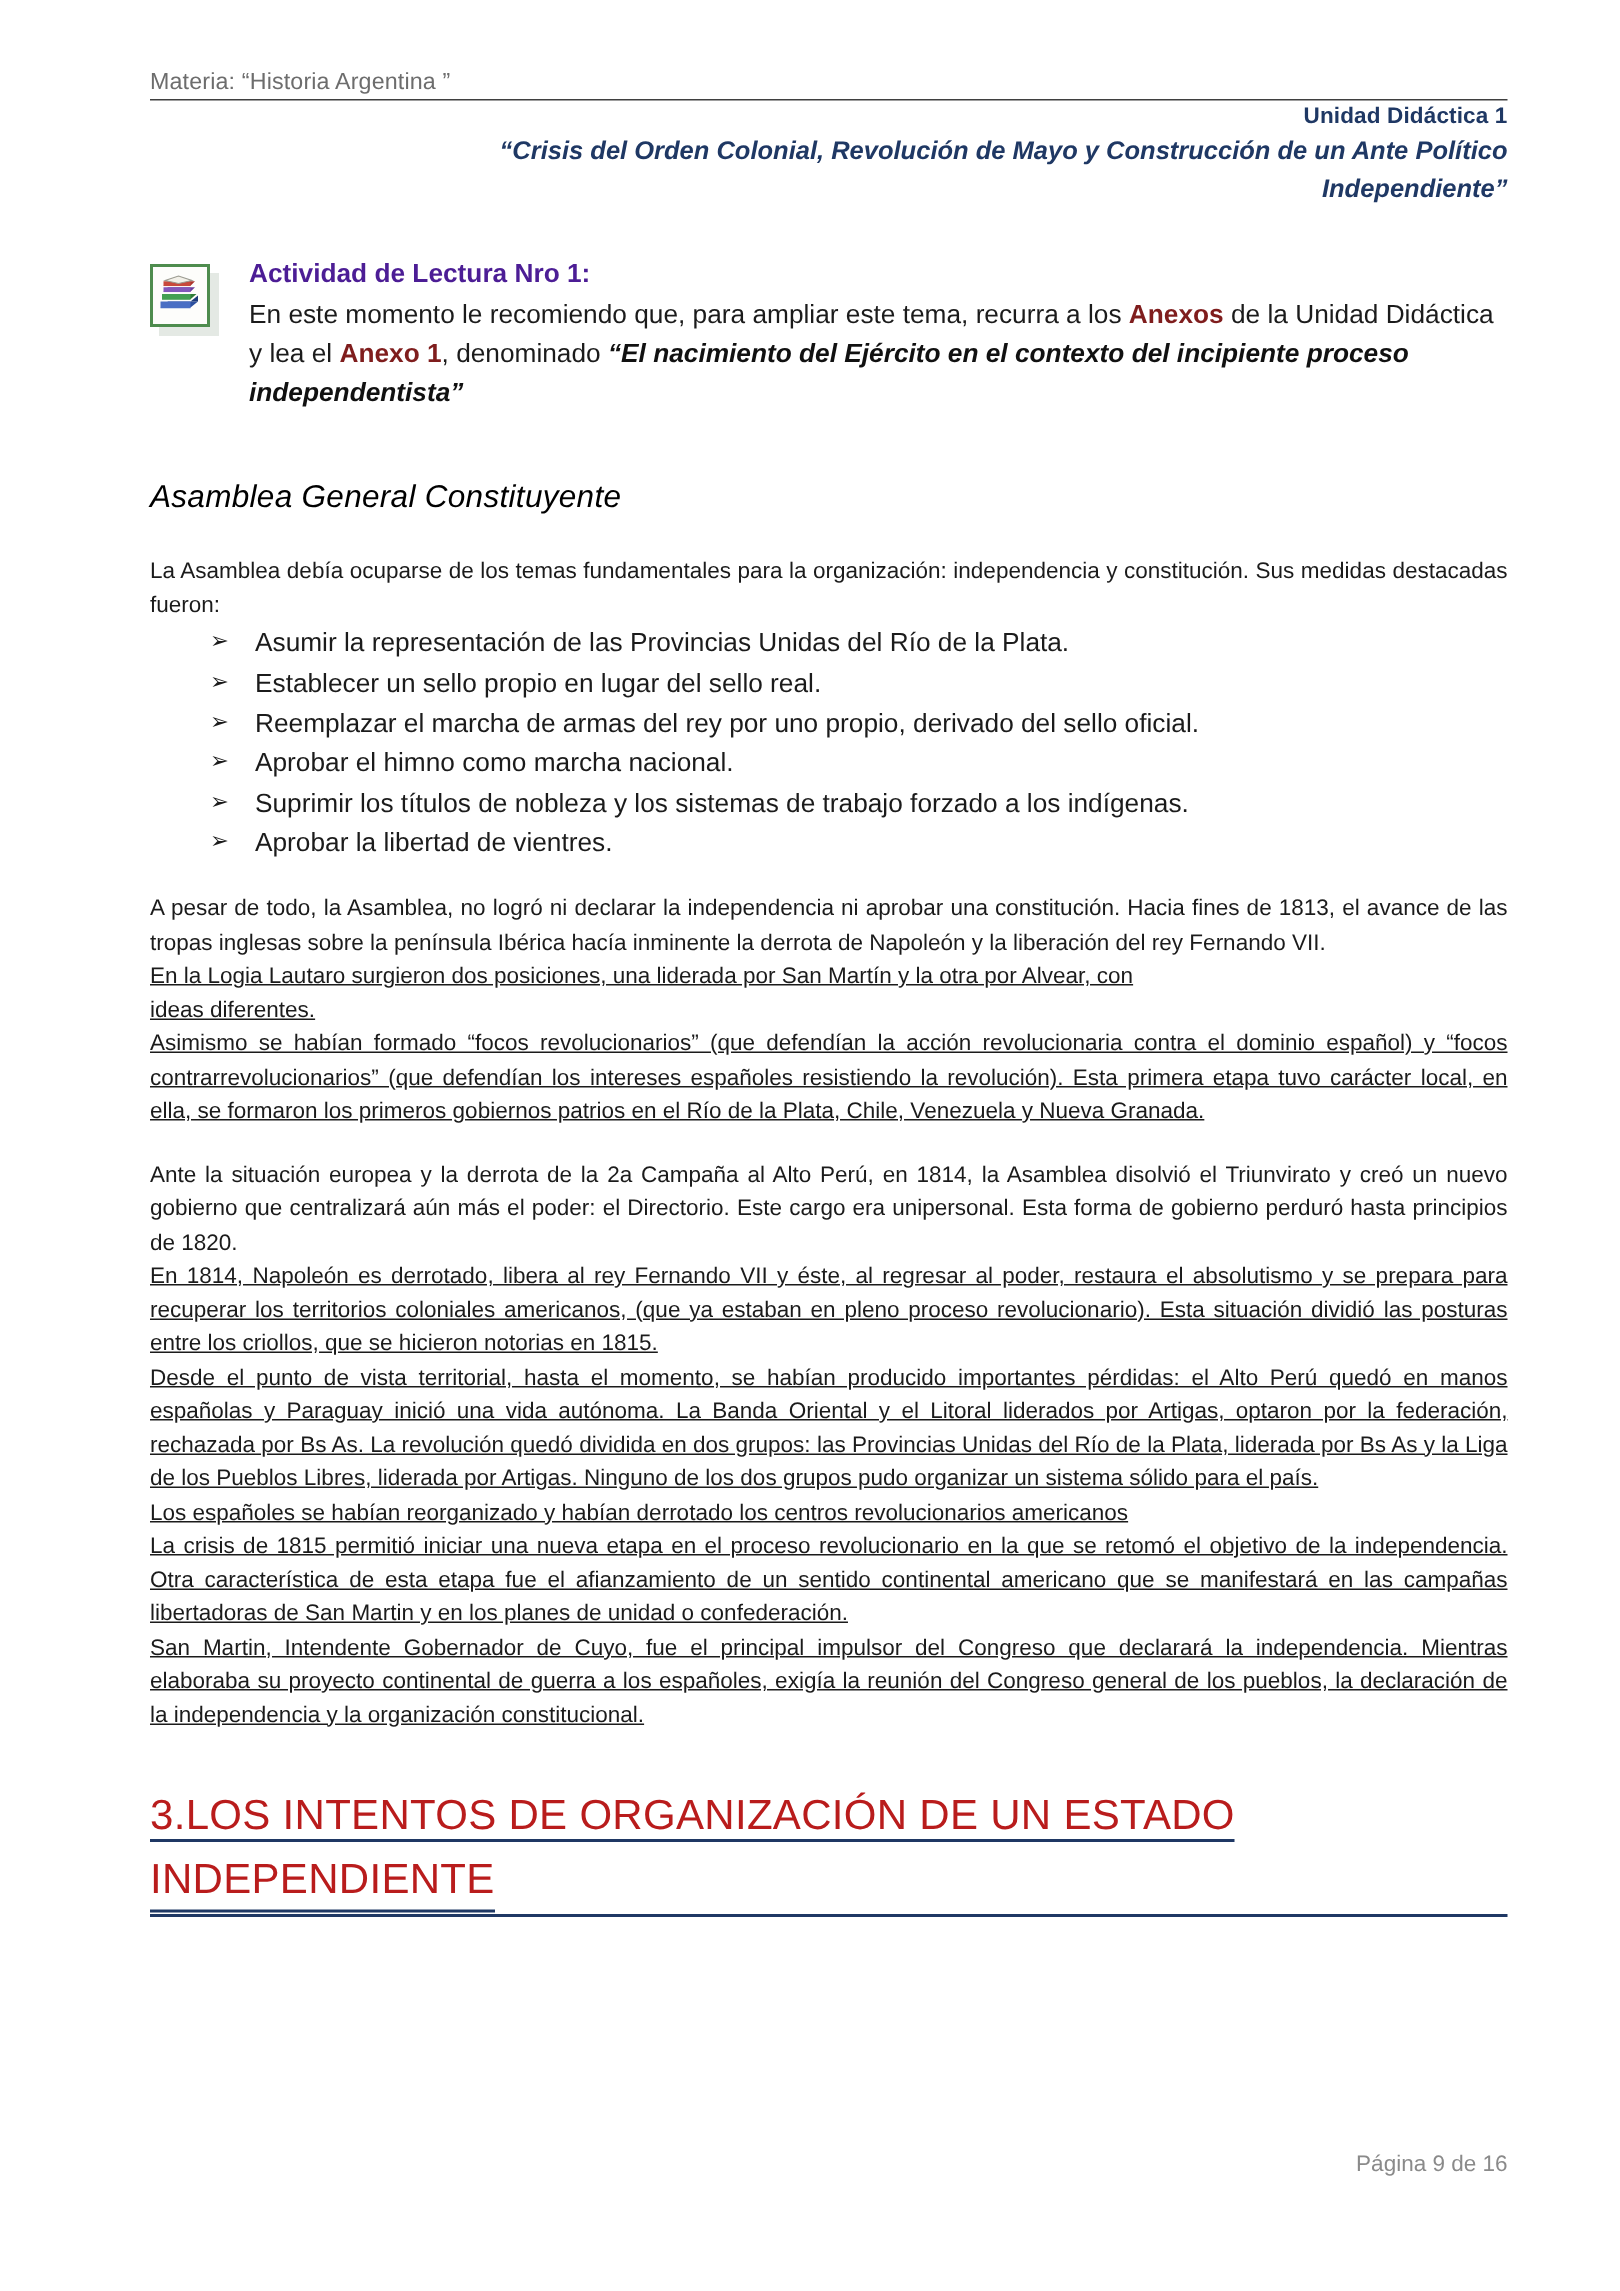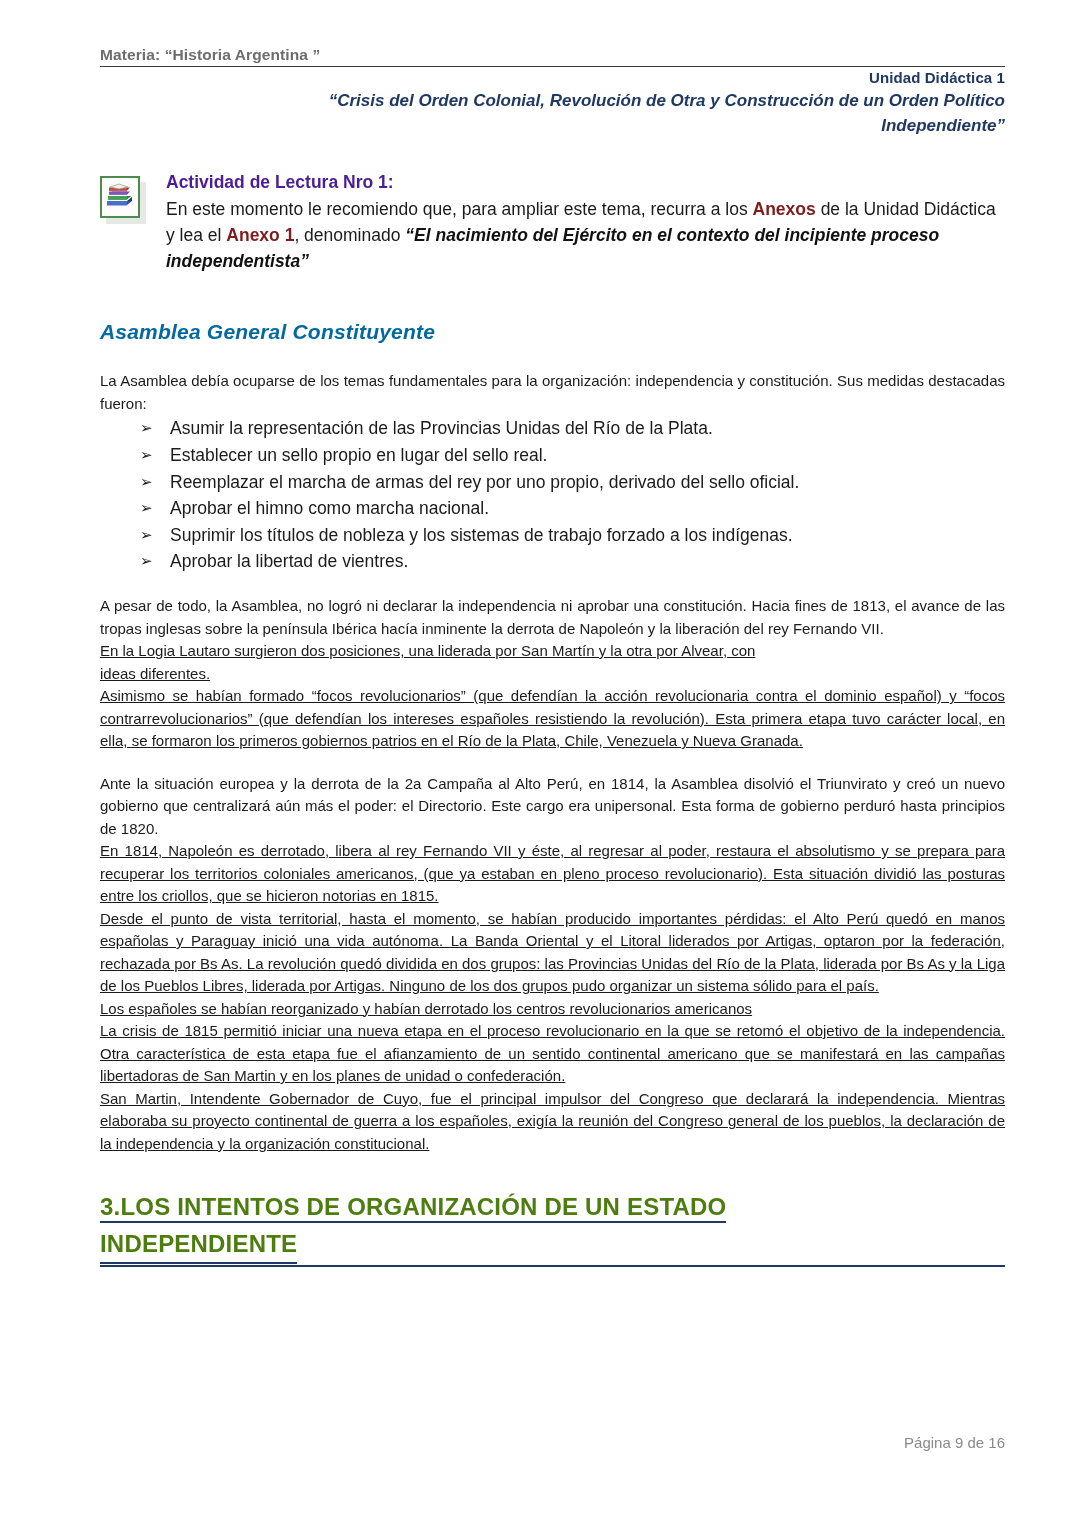--- a/index.html
+++ b/index.html
@@ -24,21 +24,21 @@
     top: 0;
     width: 905px;
   }
 
   
   .header-block {
     padding-top: 46px;
   }
   .materia {
     font-size: 15.5px;
-    font-weight: bold;
+    font-weight: normal;
     color: #6d6d6d;
     letter-spacing: 0.1px;
     line-height: 1.1;
     white-space: nowrap;
   }
   .header-rule {
     margin-top: 3px;
     height: 0;
     border-top: 1.6px solid #3f3f3f;
     width: 100%;
@@ -111,23 +111,23 @@
     font-size: 17.5px;
     line-height: 1.45;
   }
   .activity-body b { font-weight: bold; color: #7f1d1d; }
   .activity-body i { font-style: italic; font-weight: bold; color: #111; }
 
   
   .h-section {
     margin-top: 46px;
     font-size: 21px;
-    font-weight: bold;
+    font-weight: normal;
     font-style: italic;
-    color: #0369a1;
+    color: #000000;
     letter-spacing: 0.2px;
   }
 
   
   .para {
     font-size: 15px;
     color: #1b1b1b;
     line-height: 1.5;
     text-align: justify;
     margin: 0;
@@ -154,23 +154,23 @@
     left: 0;
     top: 0;
     color: #1b1b1b;
     font-size: 15px;
     line-height: 1.75;
   }
 
   
   .h-big {
     margin-top: 36px;
-    font-size: 24px;
-    font-weight: bold;
-    color: #4d7c0f;
+    font-size: 28px;
+    font-weight: normal;
+    color: #b91c1c;
     line-height: 1.35;
     letter-spacing: 0.2px;
   }
   .h-big span {
     display: inline;
     border-bottom: 2.5px solid #1f3864;
     padding-bottom: 1px;
   }
   .h-big .l2 { display: block; margin-top: 5px; }
   .h-big .l2 span { display: inline-block; }
@@ -190,21 +190,21 @@
 <body>
 
 <div class="page">
 
   <div class="content">
 
     <div class="header-block">
       <div class="materia">Materia: “Historia Argentina ”</div>
       <div class="header-rule"></div>
       <div class="unidad">Unidad Didáctica 1</div>
-      <div class="subtitle">“Crisis del Orden Colonial, Revolución de Otra y  Construcción de un Orden Político Independiente”</div>
+      <div class="subtitle">“Crisis del Orden Colonial, Revolución de Mayo y  Construcción de un Ante Político Independiente”</div>
     </div>
 
     <div class="activity">
       <div class="book-icon-wrap">
         <div class="book-icon">
           <div class="shadow"></div>
           <div class="frame"></div>
           <svg width="34" height="34" viewBox="0 0 34 34">
 
             <path d="M4 25 L24 25 L29 21 L9 21 Z" fill="#2b4f9e"></path>

